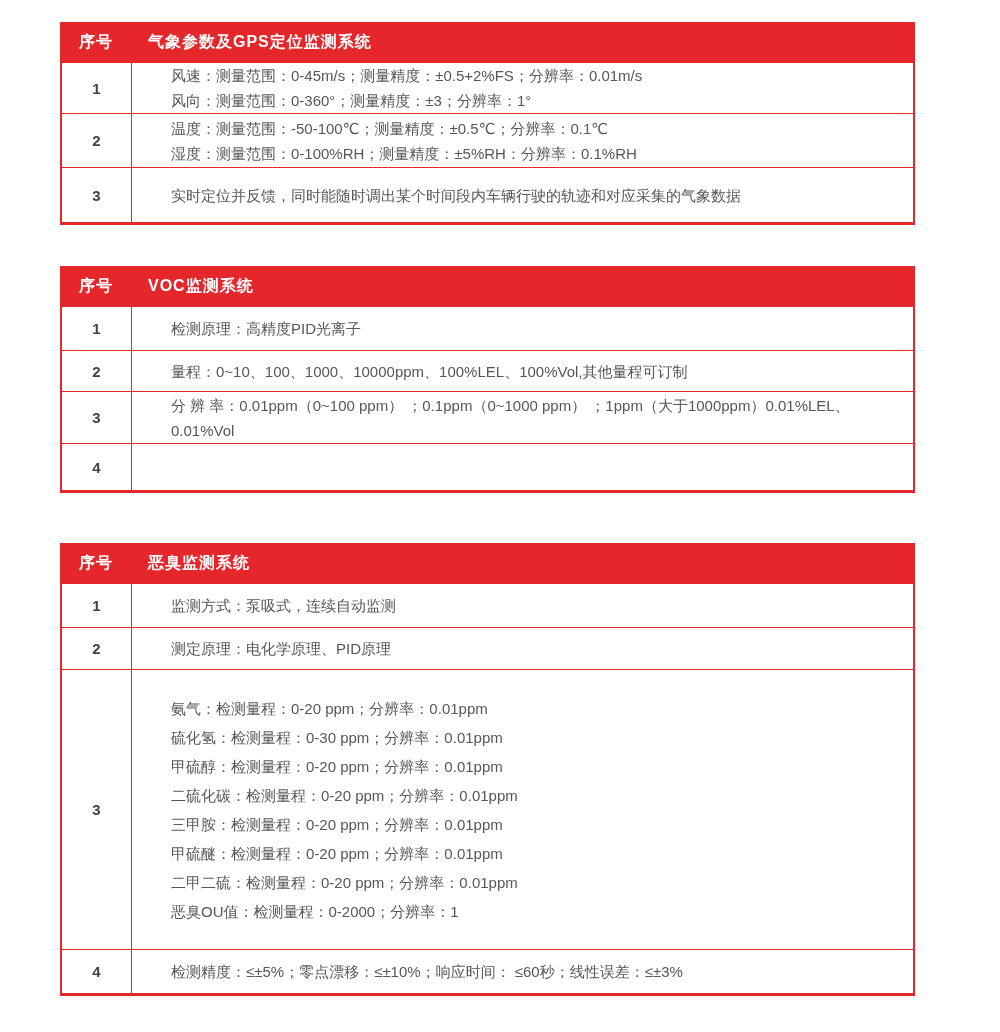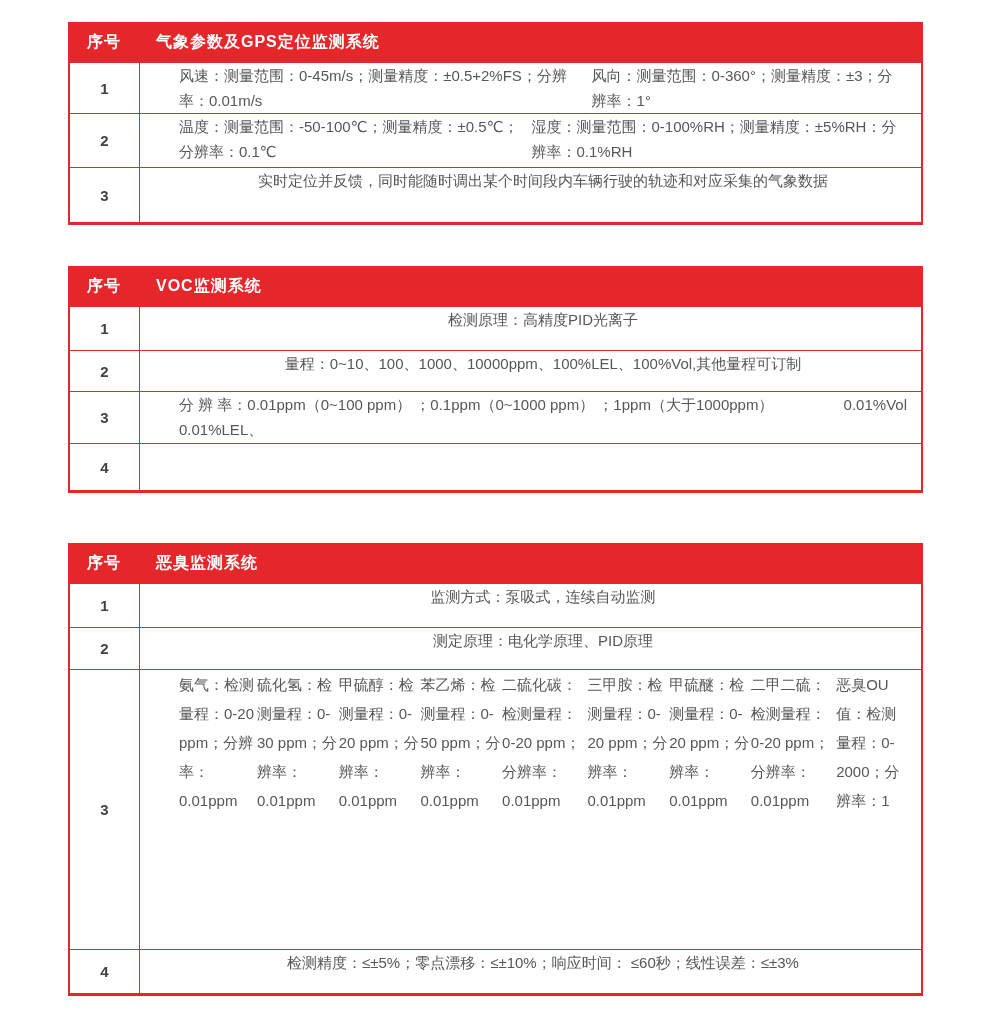--- a/index.html
+++ b/index.html
@@ -6,21 +6,21 @@
     --red:#e5262b;
     --text:#565759;
     --num:#424245;
   }
   html,body{margin:0;padding:0;background:#ffffff;}
   .page{
     position:relative;width:1000px;height:1032px;background:#ffffff;overflow:hidden;
     font-family:"Liberation Sans","DejaVu Sans",sans-serif;
   }
   .spec-table{
-    position:absolute;left:68px;width:855px;box-sizing:border-box;background:#ffffff;
+    position:absolute;left:60px;width:855px;box-sizing:border-box;background:#ffffff;
     border-left:2px solid var(--red);
     border-right:2px solid var(--red);
     border-bottom:3px solid var(--red);
   }
   #t1{top:22px;}
   #t2{top:266px;}
   #t3{top:543px;}
 
   .thead{
     height:41px;background:var(--red);display:flex;align-items:center;
@@ -30,21 +30,21 @@
   .th-title{flex:1;}
 
   .trow{display:flex;align-items:stretch;box-sizing:border-box;}
   .trow + .trow{border-top:1px solid var(--red);}
   .tno{
     flex:none;width:69px;border-right:1px solid var(--red);
     display:flex;align-items:center;justify-content:center;
     font-weight:bold;font-size:15px;color:var(--num);
   }
   .tcell{
-    flex:1;display:flex;flex-direction:row;justify-content:center;
+    flex:1;display:flex;flex-direction:column;justify-content:center;
     padding-left:39px;padding-right:14px;
     font-size:15px;color:var(--text);line-height:25px;
   }
   .lh29 .tcell{line-height:29px;}
 
   .rh50{height:50px;} .rh54{height:54px;} .rh55{height:55px;}
   .rh43{height:43px;} .rh41{height:41px;} .rh52{height:52px;} .rh47{height:47px;}
   .rh42{height:42px;} .rh280{height:280px;} .rh44{height:44px;}
 </style>
 </head>
@@ -124,21 +124,20 @@
       <div class="tcell">
         <div>测定原理：电化学原理、PID原理</div>
       </div>
     </div>
     <div class="trow rh280 lh29">
       <div class="tno">3</div>
       <div class="tcell">
         <div>氨气：检测量程：0-20 ppm；分辨率：0.01ppm</div>
         <div>硫化氢：检测量程：0-30 ppm；分辨率：0.01ppm</div>
         <div>甲硫醇：检测量程：0-20 ppm；分辨率：0.01ppm</div>
-        <div>苯乙烯：检测量程：0-50 ppm；分辨率：0.01ppm</div>
         <div>二硫化碳：检测量程：0-20 ppm；分辨率：0.01ppm</div>
         <div>三甲胺：检测量程：0-20 ppm；分辨率：0.01ppm</div>
         <div>甲硫醚：检测量程：0-20 ppm；分辨率：0.01ppm</div>
         <div>二甲二硫：检测量程：0-20 ppm；分辨率：0.01ppm</div>
         <div>恶臭OU值：检测量程：0-2000；分辨率：1</div>
       </div>
     </div>
     <div class="trow rh44">
       <div class="tno">4</div>
       <div class="tcell">

